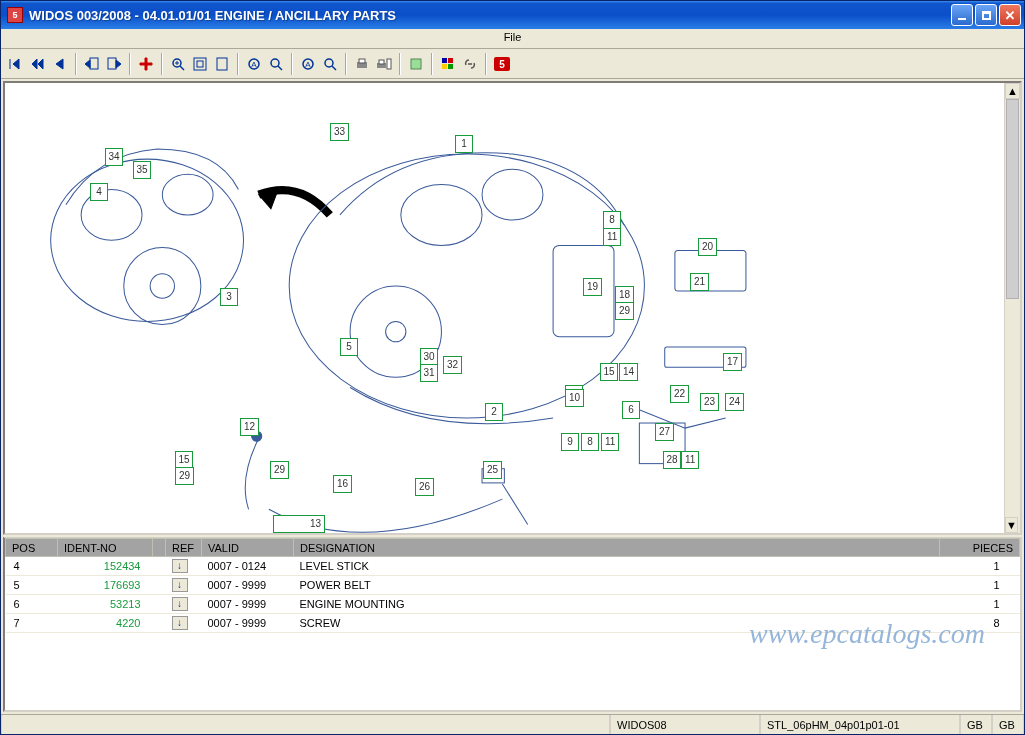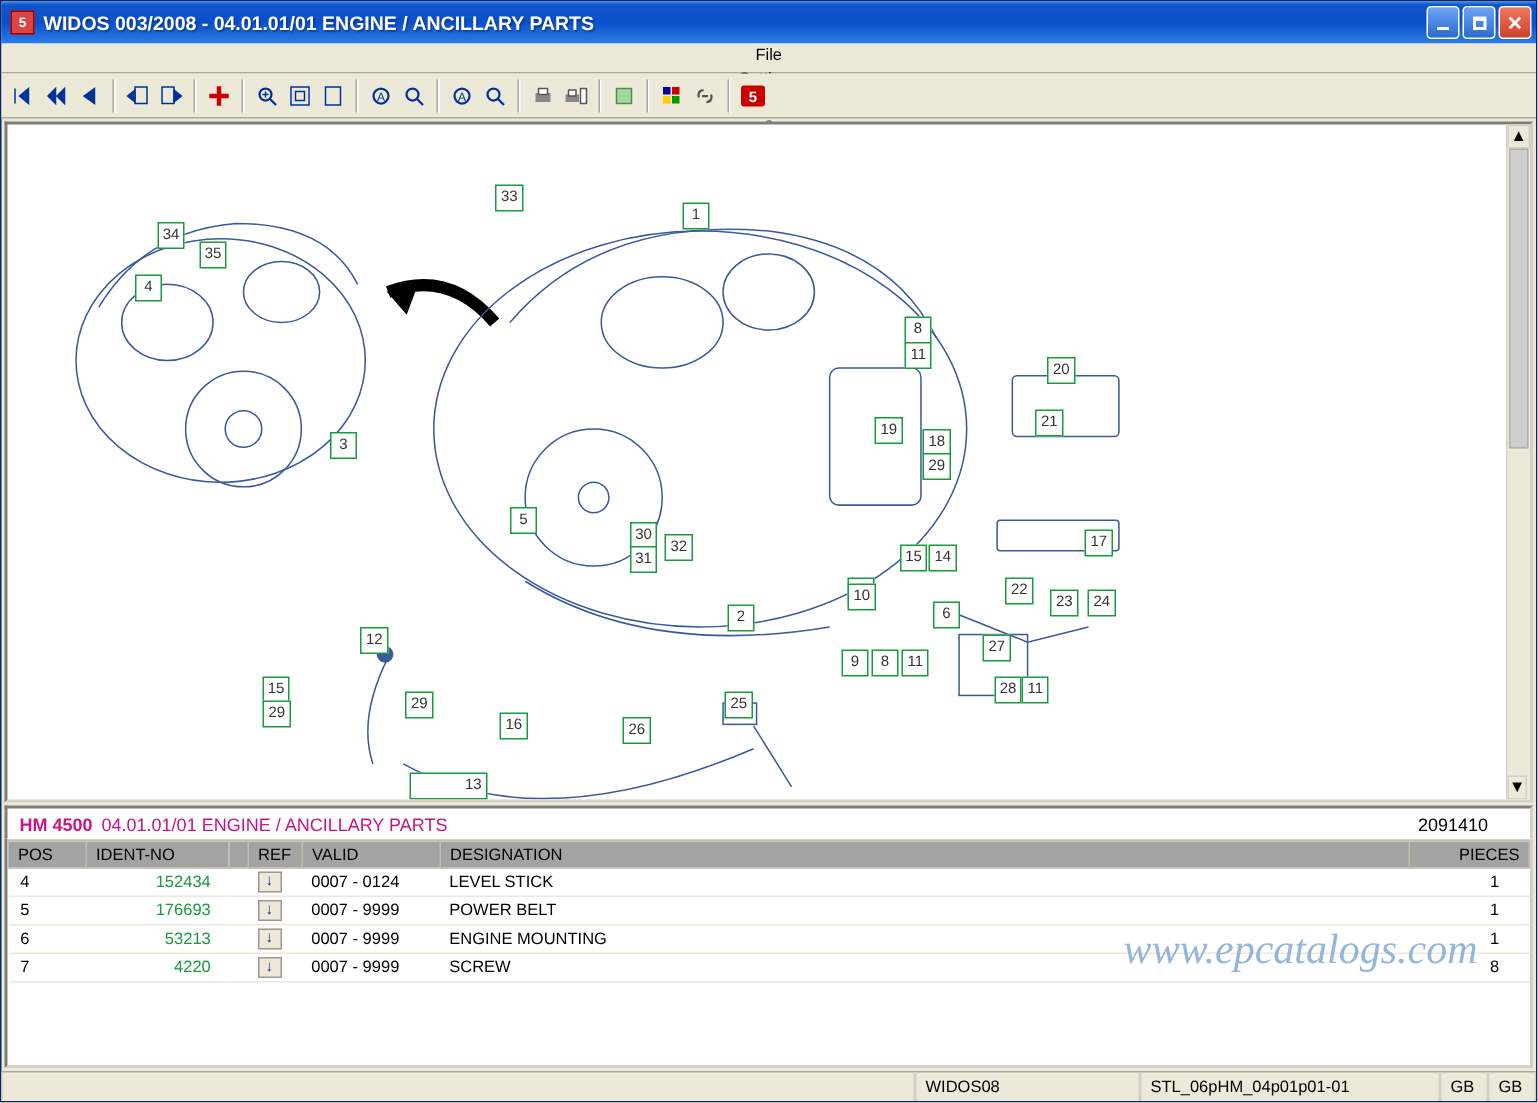--- a/index.html
+++ b/index.html
@@ -299,25 +299,20 @@
         </div>
 
       <div class="scrollbar-v">
         <div class="arrow">▲</div>
         <div class="thumb"></div>
         <div class="arrow down">▼</div>
       </div>
     </div>
 
     <div class="lower">
-      <div class="lower-head">
-        <span class="hm">HM 4500</span>
-        <span class="hpath">04.01.01/01 ENGINE / ANCILLARY PARTS</span>
-        <span class="right-code">2091410</span>
-      </div>
       <div class="grid">
         <table>
           <colgroup>
             <col class="col-pos">
               <col class="col-ident">
               <col class="col-sp1">
               <col class="col-ref">
               <col class="col-valid">
               <col class="col-des">
               <col class="col-pieces">

